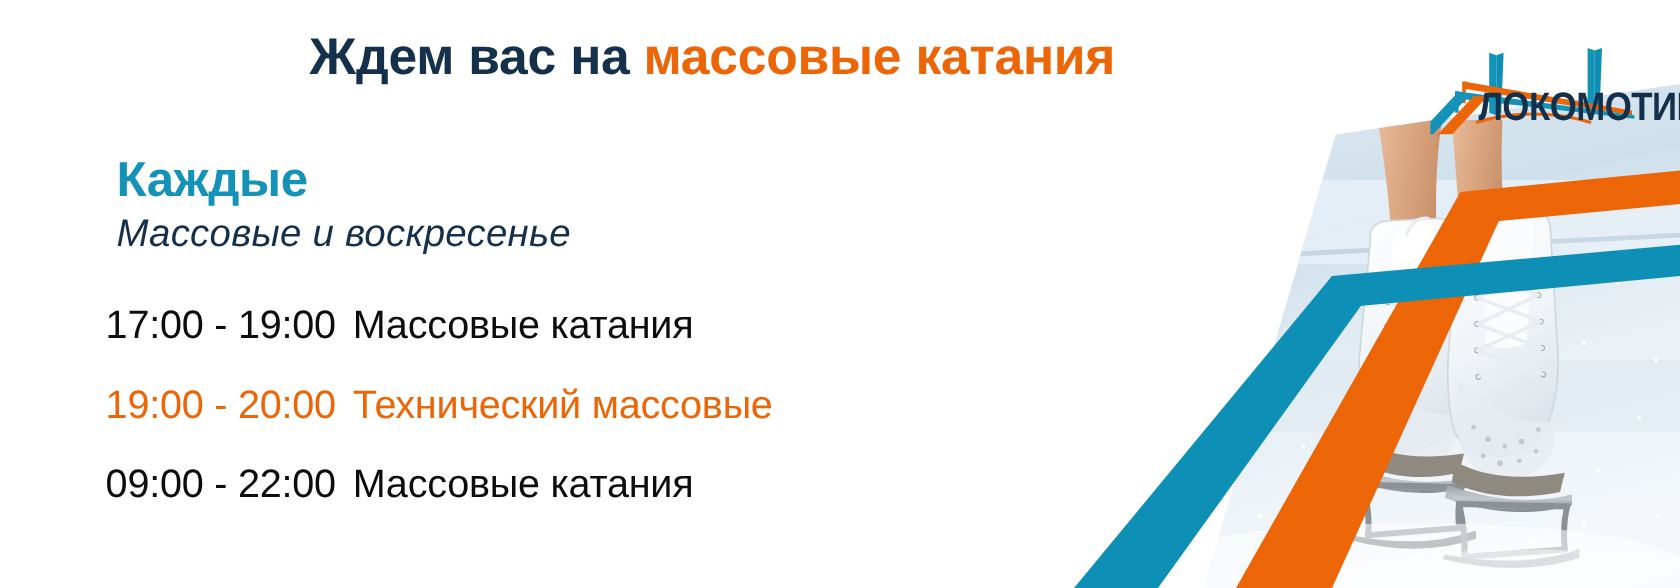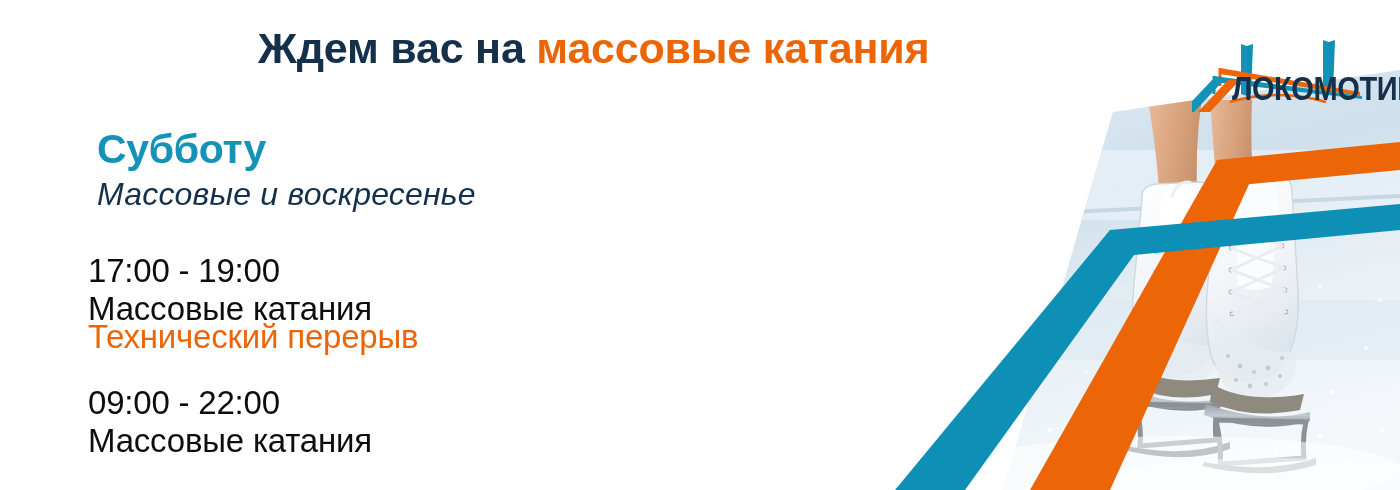--- a/index.html
+++ b/index.html
@@ -61,21 +61,20 @@
     position: absolute;
     left: 88px;
     top: 252px;
     width: 780px;
   }
   .sched-row {
     display: flex;
     align-items: baseline;
     height: 66px;
     white-space: nowrap;
-    flex-direction: column;
   }
   .sched-time {
     font-size: 33px;
     font-weight: normal;
     letter-spacing: -0.2px;
     margin-right: 14px;
   }
   .sched-label {
     font-size: 33px;
     font-weight: normal;
@@ -122,30 +121,31 @@
 </style>
 </head>
 <body>
 
 <div class="banner">
 
   <div class="headline">
     <span class="part-dark">Ждем вас на </span><span class="part-accent">массовые катания</span>
   </div>
 
-  <div class="every-title">Субботу</div>
+  <div class="every-title">Каждые</div>
   <div class="every-sub">Массовые и воскресенье</div>
 
   <div class="schedule">
     <div class="sched-row normal">
       <span class="sched-time">17:00 - 19:00</span>
       <span class="sched-label">Массовые катания</span>
     </div>
     <div class="sched-row accent">
-      <span class="sched-label">Технический перерыв</span>
+      <span class="sched-time">19:00 - 20:00</span>
+      <span class="sched-label">Технический массовые</span>
     </div>
     <div class="sched-row normal">
       <span class="sched-time">09:00 - 22:00</span>
       <span class="sched-label">Массовые катания</span>
     </div>
   </div>
 
   <div class="artwork">
     <svg width="520" height="490" viewBox="0 0 520 490" xmlns="http://www.w3.org/2000/svg">
       <defs>

